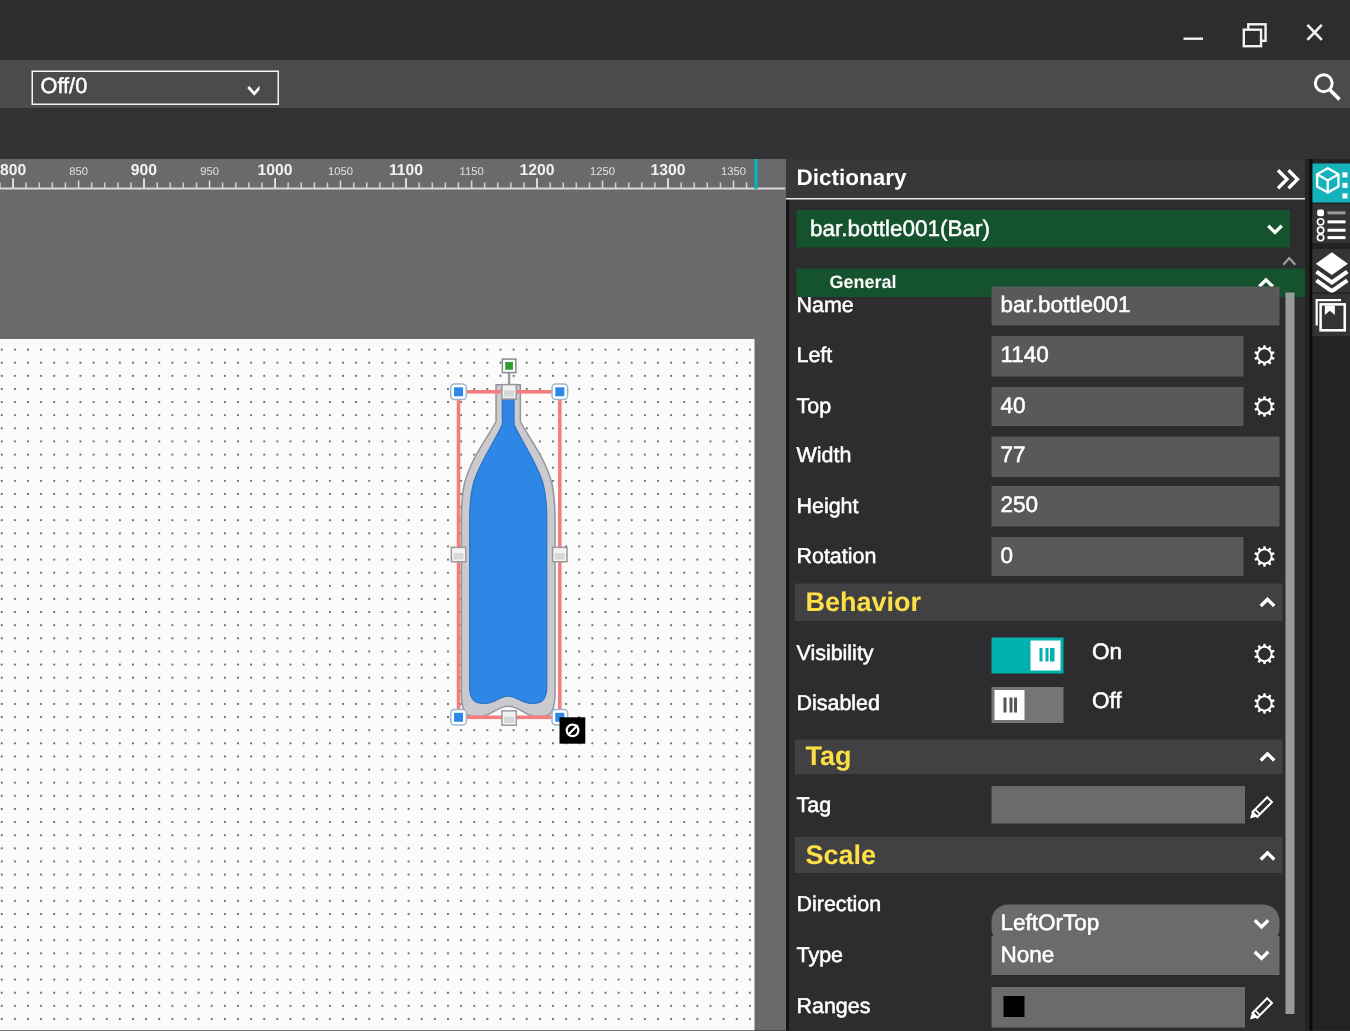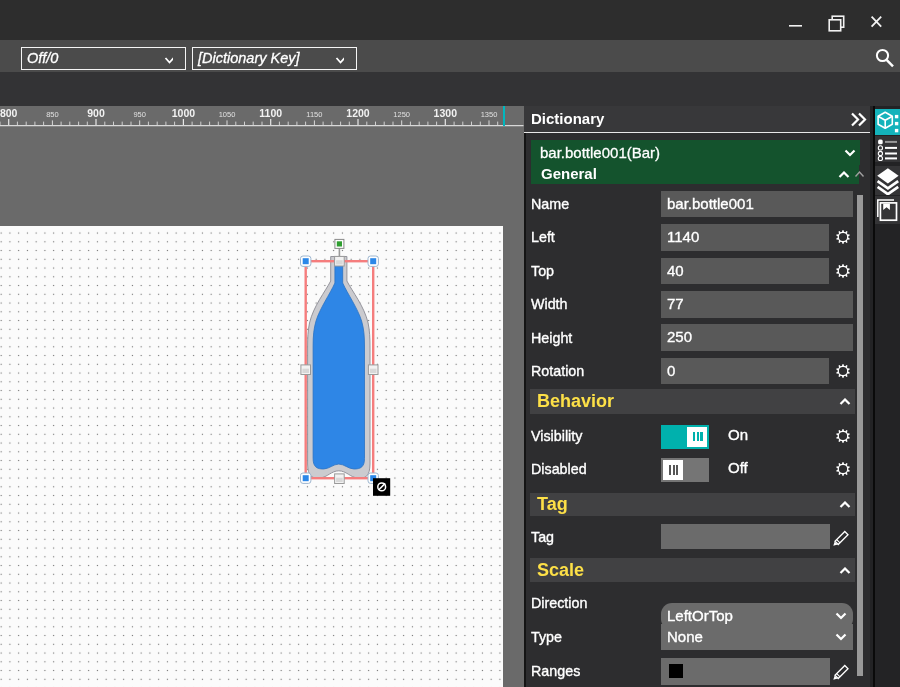--- a/index.html
+++ b/index.html
@@ -2,21 +2,21 @@
 <html><head>
 <meta charset="utf-8">
 <style>
   html,body{margin:0;padding:0;}
   body{width:900px;height:687px;overflow:hidden;font-family:"Liberation Sans",sans-serif;background:#2e2e2e;position:relative;}
   .abs{position:absolute;}
   
   #titlebar{left:0;top:0;width:900px;height:40px;background:#2d2d2d;}
   #toolbar{left:0;top:40px;width:900px;height:32px;background:#4b4b4b;}
   #midband{left:0;top:72px;width:900px;height:34px;background:#333335;}
-  .ddl{position:absolute;top:7px;height:21px;border:1px solid #f5f5f5;background:#4b4b4b;color:#fff;font-size:14.5px;line-height:21px;padding-left:5px;font-style:italic;-webkit-text-stroke:0.3px #fff;}
+  .ddl{position:absolute;top:7px;height:21px;border:1px solid #f5f5f5;background:#4b4b4b;color:#fff;font-size:14.5px;line-height:21px;padding-left:5px;-webkit-text-stroke:0.3px #fff;}
   .ddl .chev{position:absolute;top:8px;width:9px;height:9px;}
   
   #canvaszone{left:0;top:106px;width:524px;height:581px;background:#6a6a6a;overflow:hidden;}
   #page{position:absolute;left:0;top:120px;width:503px;height:461px;background:#fbfbfb;
     background-image:radial-gradient(circle,#6f6f6f 0.65px,rgba(0,0,0,0) 1.0px);
     background-size:8.75px 8.75px;background-position:-3.23px 2.68px;}
   
   #panel{left:524px;top:106px;width:346px;height:581px;background:#2d2d2f;}
   #panelhead{left:0;top:0;width:346px;height:26px;background:#38383a;border-bottom:1px solid #e8e8e8;}
   #panelhead .t{position:absolute;left:7px;top:4px;color:#fff;font-size:15px;font-weight:bold;}
@@ -43,25 +43,20 @@
     <rect x="6.2" y="3.2" width="11.5" height="11" fill="none" stroke="#f2f2f2" stroke-width="1.6"></rect>
     <rect x="3.2" y="6.8" width="11.5" height="11" fill="#2d2d2d" stroke="#f2f2f2" stroke-width="1.6"></rect>
   </svg>
 
   <svg class="abs" style="left:868px;top:13px" width="18" height="18">
     <path d="M3.6 3.6 L13.2 13.6 M13.2 3.6 L3.6 13.6" stroke="#f2f2f2" stroke-width="1.8"></path>
   </svg>
 </div>
 <div id="toolbar" class="abs">
   <div class="ddl" style="left:21px;width:158px;">Off/0
-    <svg class="chev" style="left:142px" width="11" height="9">
-        <path d="M1.5 2 L5.5 6.5 L9.5 2" fill="none" stroke="#fff" stroke-width="1.8"></path>
-      </svg>
-  </div>
-  <div class="ddl" style="left:192px;width:158px;">[Dictionary Key]
     <svg class="chev" style="left:142px" width="11" height="9">
         <path d="M1.5 2 L5.5 6.5 L9.5 2" fill="none" stroke="#fff" stroke-width="1.8"></path>
       </svg>
   </div>
   <svg class="abs" style="left:873px;top:4.5px" width="24" height="26">
     <circle cx="9.5" cy="10.5" r="5.6" fill="none" stroke="#fff" stroke-width="2"></circle>
     <path d="M13.6 14.8 L20 21.4" stroke="#fff" stroke-width="2.4"></path>
   </svg>
 </div>
 <div id="midband" class="abs"></div>
@@ -199,21 +194,21 @@
         <path d="M2 1.5 L8 7.5 L2 13.5 M9 1.5 L15 7.5 L9 13.5" fill="none" stroke="#fff" stroke-width="2.2"></path>
       </svg>
   </div>
 
   <div class="abs secbg" style="left:7px;top:34px;width:320px;height:25px;color:#fff;font-size:15px;line-height:25px;padding-left:9px;-webkit-text-stroke:0.3px #fff;">bar.bottle001(Bar)
     <svg class="abs" style="left:313px;top:9px" width="12" height="9">
         <path d="M1.5 1.5 L6 6 L10.5 1.5" fill="none" stroke="#fff" stroke-width="2.2"></path>
       </svg>
   </div>
 
-  <div class="abs secbg" style="left:7px;top:59px;width:318px;height:19px;color:#fff;font-weight:bold;font-size:15px;line-height:18px;padding-left:10px;">General
+  <div class="abs secbg" style="left:7px;top:73px;width:318px;height:19px;color:#fff;font-weight:bold;font-size:12px;line-height:18px;padding-left:22px;">General
     <svg class="abs" style="left:307px;top:6px" width="12" height="8">
         <path d="M1.5 6 L6 1.5 L10.5 6" fill="none" stroke="#fff" stroke-width="2.2"></path>
       </svg>
   </div>
 
   <svg class="abs" style="left:330px;top:64px" width="12" height="9">
       <path d="M1.5 6.5 L5.5 2 L9.5 6.5" fill="none" stroke="#a0a0a0" stroke-width="1.4"></path>
     </svg>
   <div id="sbthumb" class="abs"></div>
   <div id="rows">

